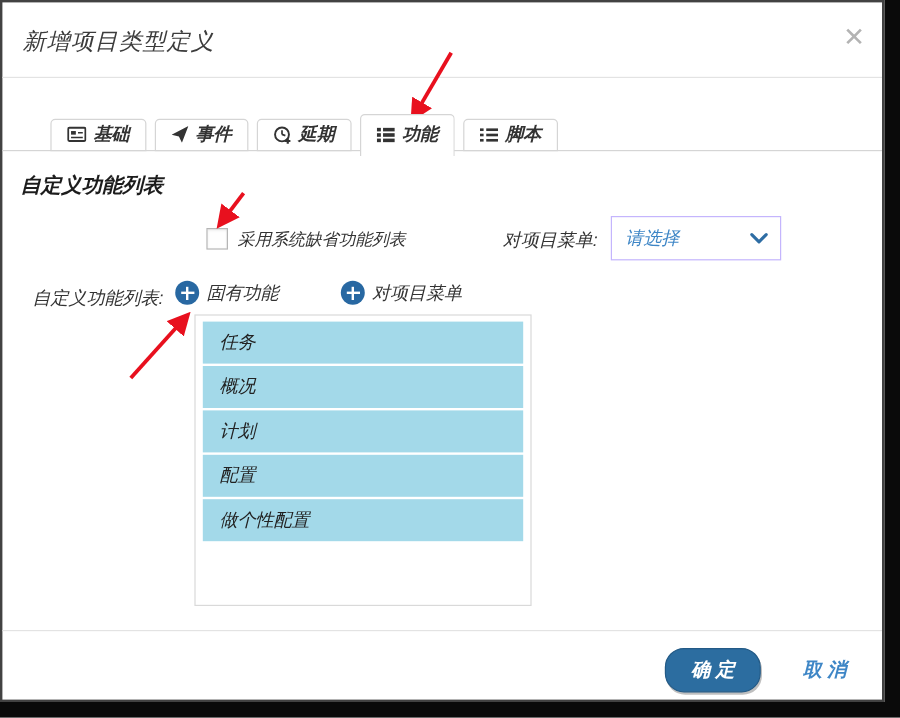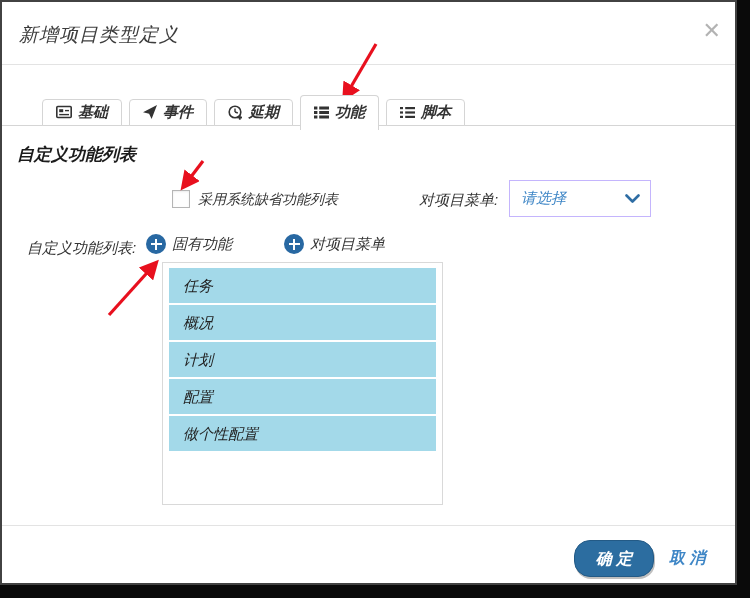--- a/index.html
+++ b/index.html
@@ -38,21 +38,21 @@
   .plus::after { left:8.8px; top:4.5px; width:2.4px; height:11px; }
   .add-label { font-size:15px; color:#333; }
 
   .listbox { position:absolute; left:160px; top:260px; width:281px; height:243px; background:#fff; border:1px solid #d9d9d9; padding:5px 6px; }
   .list-item { height:35px; line-height:35px; margin-bottom:2px; background:#a3d9e9; padding-left:14px; font-size:15px; color:#222; cursor:pointer; }
 
   .annotation { position:absolute; left:20px; top:311px; font-size:19px; font-weight:700; color:#e8101e; line-height:27px; }
 
   
   .footer-divider { position:absolute; left:0; top:523px; width:100%; height:0; border-top:1px solid #e3e3e3; }
-  .ok-button { position:absolute; left:572px; top:538px; width:80px; height:37px; background:#2c6da0; border:1px solid #235a86; border-radius:16px; color:#fff; font-size:16px; font-weight:600; text-align:center; line-height:35px; cursor:pointer; box-shadow:1px 2px 0 rgba(0,0,0,.25); }
+  .ok-button { position:absolute; left:552px; top:538px; width:80px; height:37px; background:#2c6da0; border:1px solid #235a86; border-radius:16px; color:#fff; font-size:16px; font-weight:600; text-align:center; line-height:35px; cursor:pointer; box-shadow:1px 2px 0 rgba(0,0,0,.25); }
   .cancel-link { position:absolute; left:667px; top:546px; font-size:16px; font-weight:600; color:#3e86c6; cursor:pointer; }
 
   .arrows { position:absolute; left:0; top:0; width:737px; height:585px; pointer-events:none; }
 </style>
 </head>
 <body>
 
 <div class="stage">
   <div class="dialog">
 

